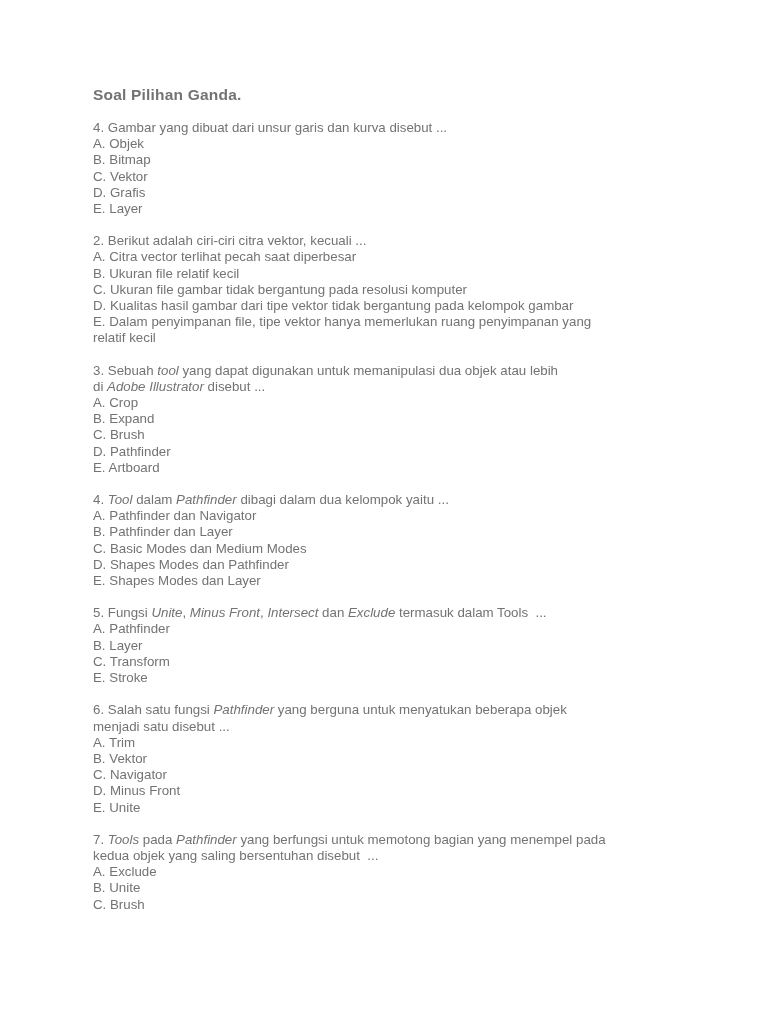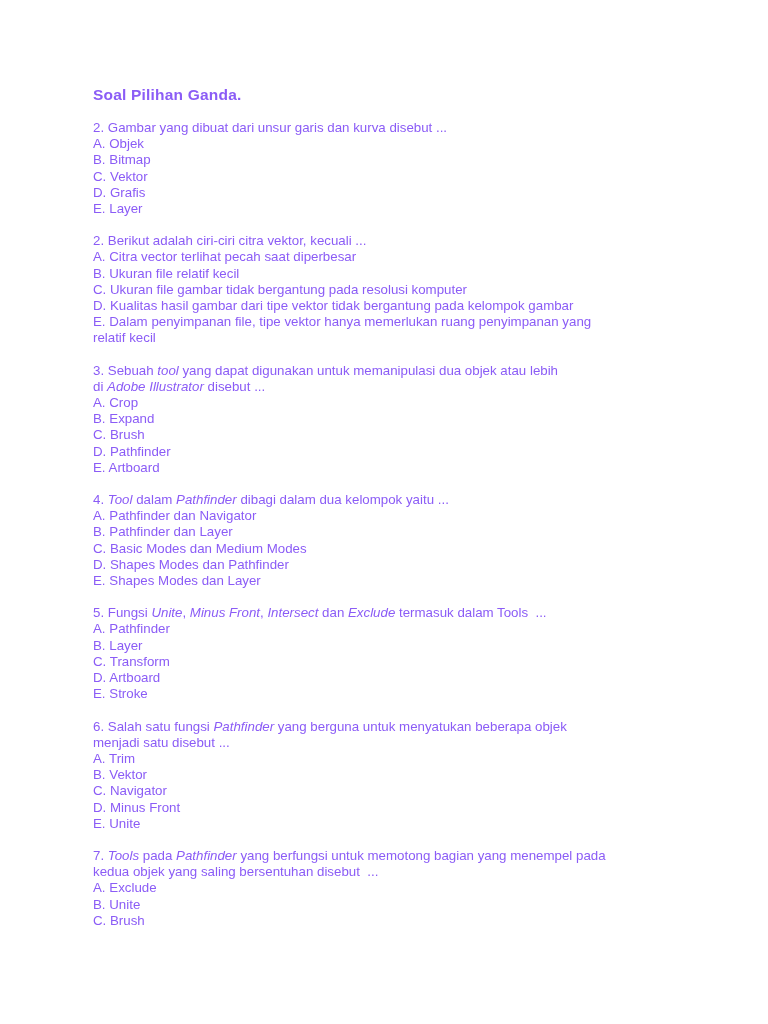--- a/index.html
+++ b/index.html
@@ -7,21 +7,21 @@
     padding: 0;
     background: #ffffff;
   }
   .page {
     position: relative;
     width: 768px;
     height: 1024px;
     background: #ffffff;
     overflow: hidden;
     font-family: "Liberation Sans", "DejaVu Sans", sans-serif;
-    color: #8b5cf6;
+    color: #737373;
   }
   .content {
     position: absolute;
     top: 86px;
     left: 93px;
     width: 584px;
   }
   .doc-title {
     font-size: 15.5px;
     font-weight: bold;
@@ -42,21 +42,21 @@
   .bd { font-weight: normal; }
 </style>
 </head>
 <body>
 
 <div class="page">
   <div class="content">
     <div class="doc-title">Soal Pilihan Ganda.</div>
     <div>
         <div class="question-block">
-          <div class="question-text"><span>2. Gambar yang dibuat dari unsur garis dan kurva disebut ...</span></div>
+          <div class="question-text"><span>4. Gambar yang dibuat dari unsur garis dan kurva disebut ...</span></div>
           <div class="option-line">A. Objek</div>
           <div class="option-line">B. Bitmap</div>
           <div class="option-line bd">C. Vektor</div>
           <div class="option-line">D. Grafis</div>
           <div class="option-line">E. Layer</div>
         </div>
         <div class="question-block">
           <div class="question-text"><span>2. Berikut adalah ciri-ciri citra vektor, kecuali ...</span></div>
           <div class="option-line bd">A. Citra vector terlihat pecah saat diperbesar</div>
           <div class="option-line">B. Ukuran file relatif kecil</div>
@@ -80,21 +80,20 @@
           <div class="option-line">B. Pathfinder dan Layer</div>
           <div class="option-line">C. Basic Modes dan Medium Modes</div>
           <div class="option-line bd">D. Shapes Modes dan Pathfinder</div>
           <div class="option-line">E. Shapes Modes dan Layer</div>
         </div>
         <div class="question-block">
           <div class="question-text"><span>5. Fungsi </span><span class="it">Unite</span><span>, </span><span class="it">Minus Front</span><span>, </span><span class="it">Intersect</span><span> dan </span><span class="it">Exclude</span><span> termasuk dalam Tools  ...</span></div>
           <div class="option-line bd">A. Pathfinder</div>
           <div class="option-line">B. Layer</div>
           <div class="option-line">C. Transform</div>
-          <div class="option-line">D. Artboard</div>
           <div class="option-line">E. Stroke</div>
         </div>
         <div class="question-block">
           <div class="question-text"><span>6. Salah satu fungsi </span><span class="it">Pathfinder</span><span> yang berguna untuk menyatukan beberapa objek
 menjadi satu disebut ...</span></div>
           <div class="option-line">A. Trim</div>
           <div class="option-line">B. Vektor</div>
           <div class="option-line">C. Navigator</div>
           <div class="option-line">D. Minus Front</div>
           <div class="option-line bd">E. Unite</div>

